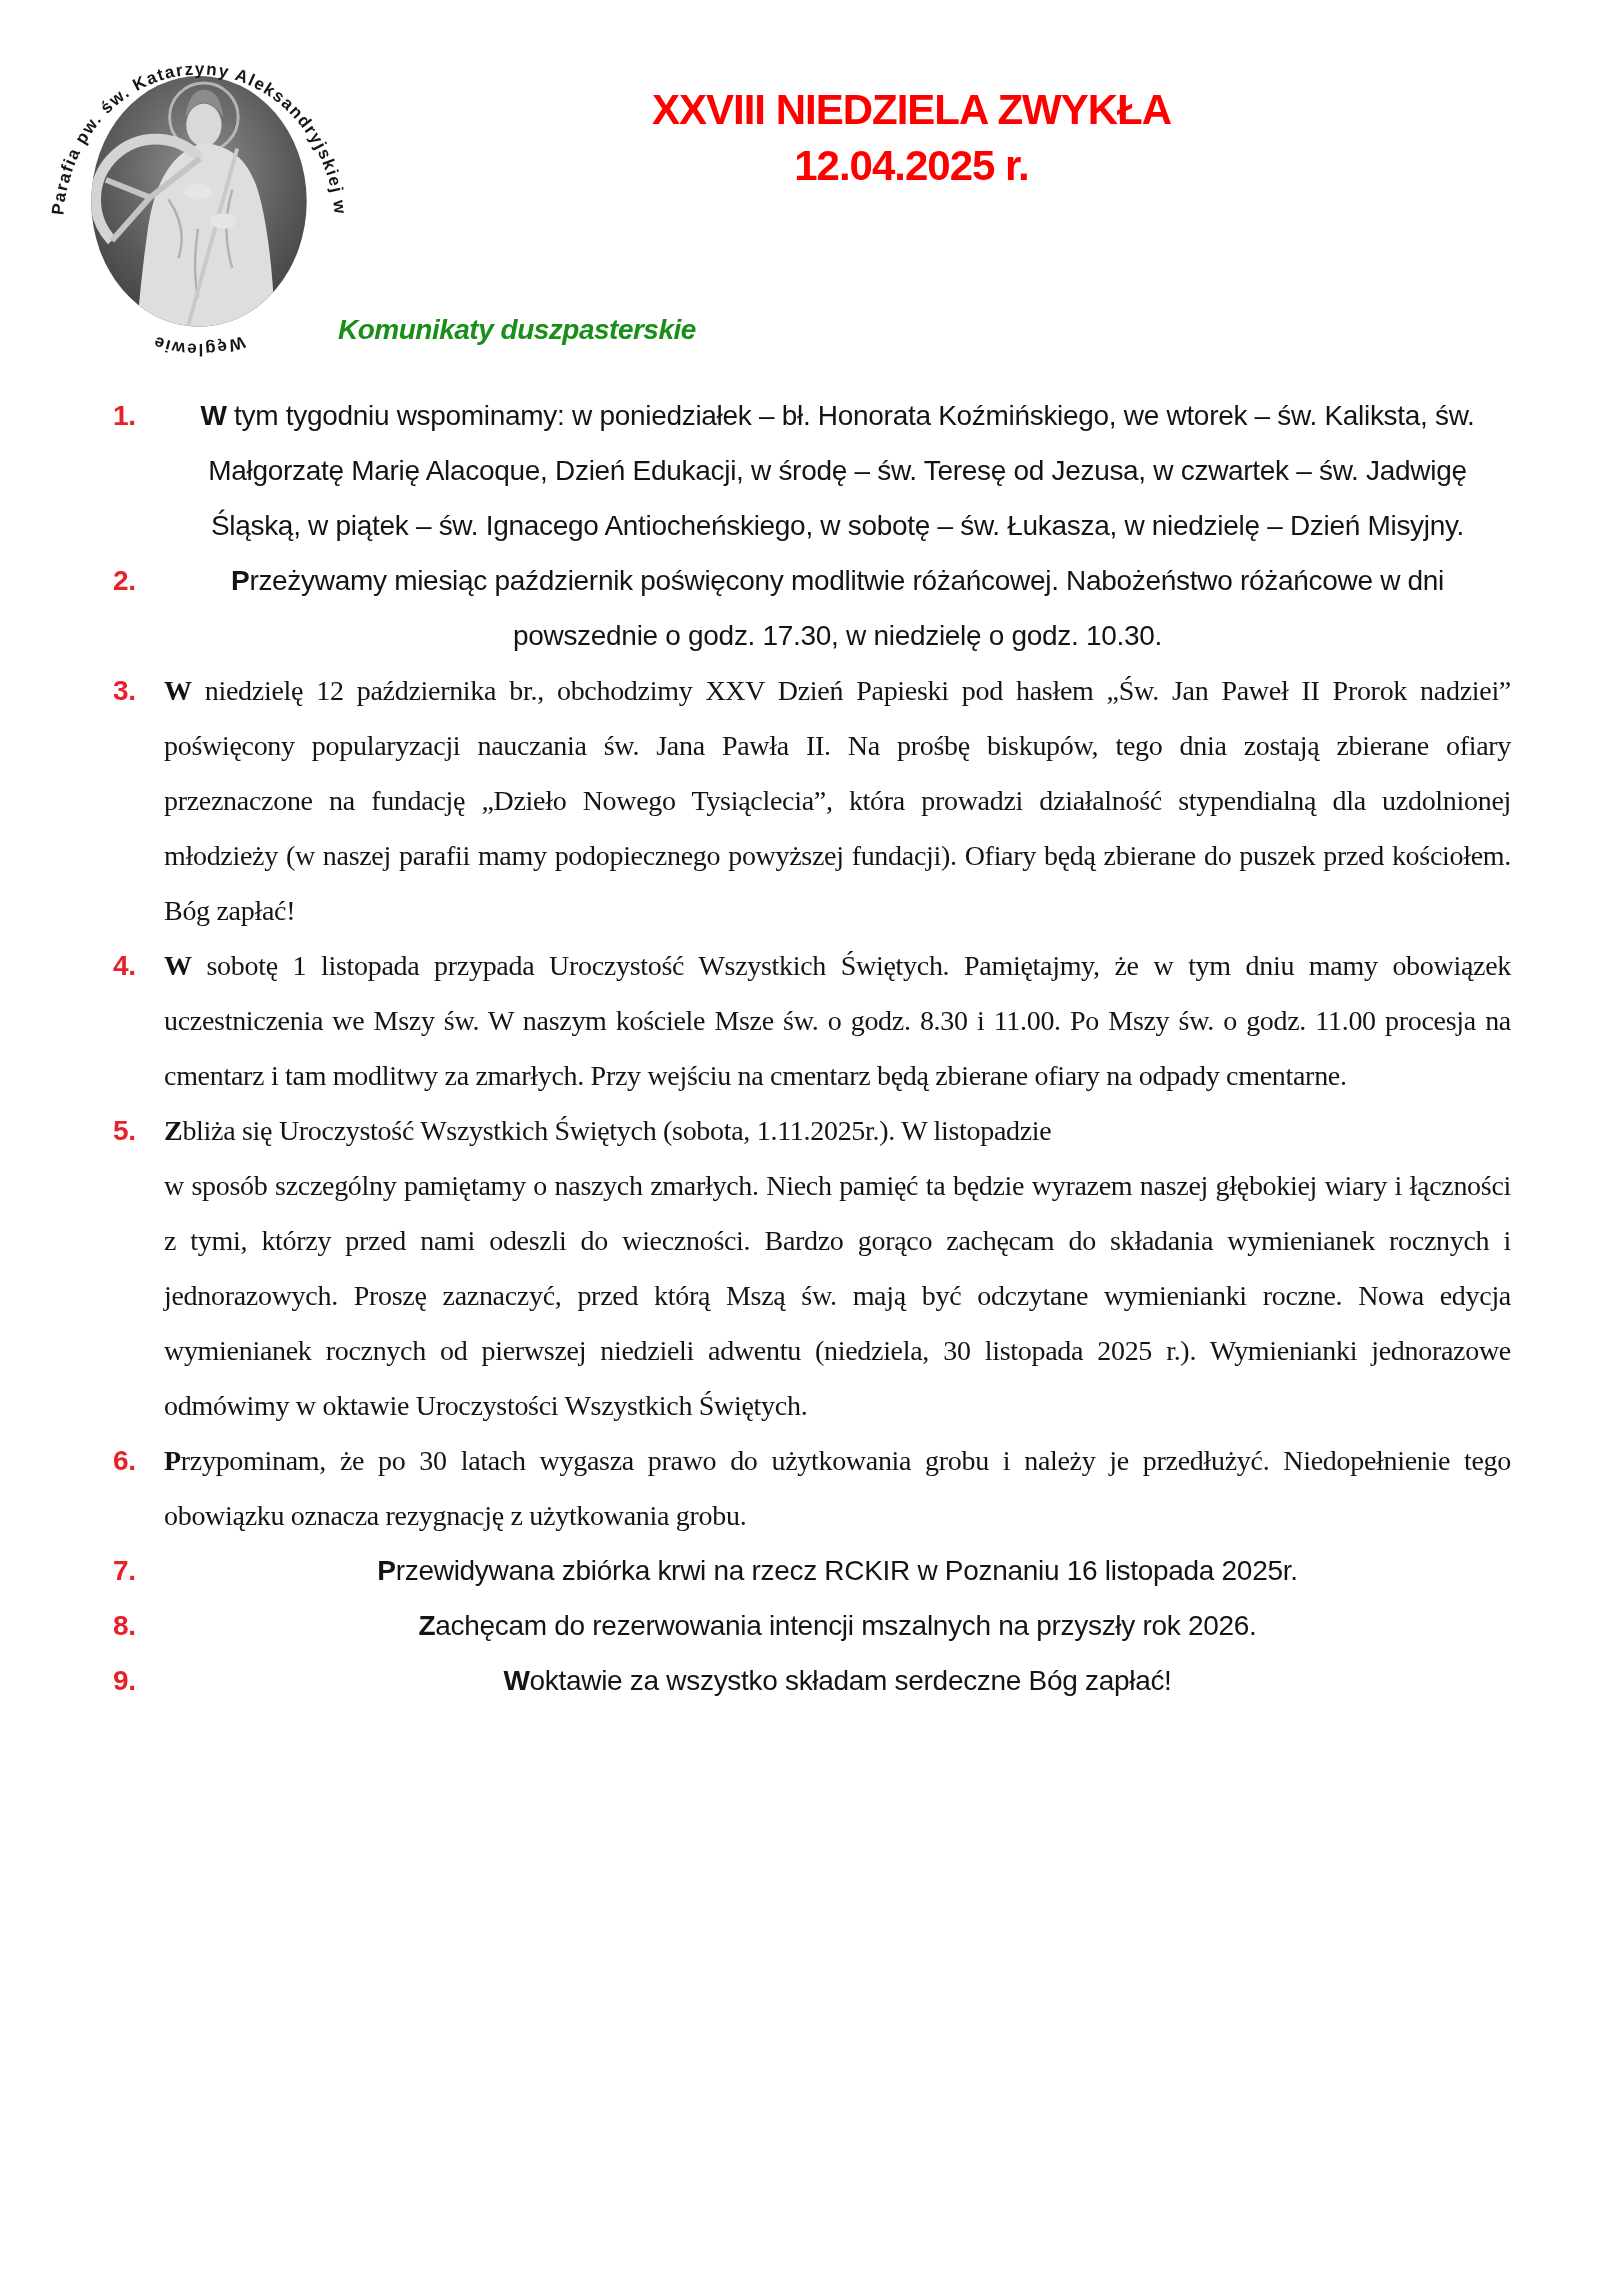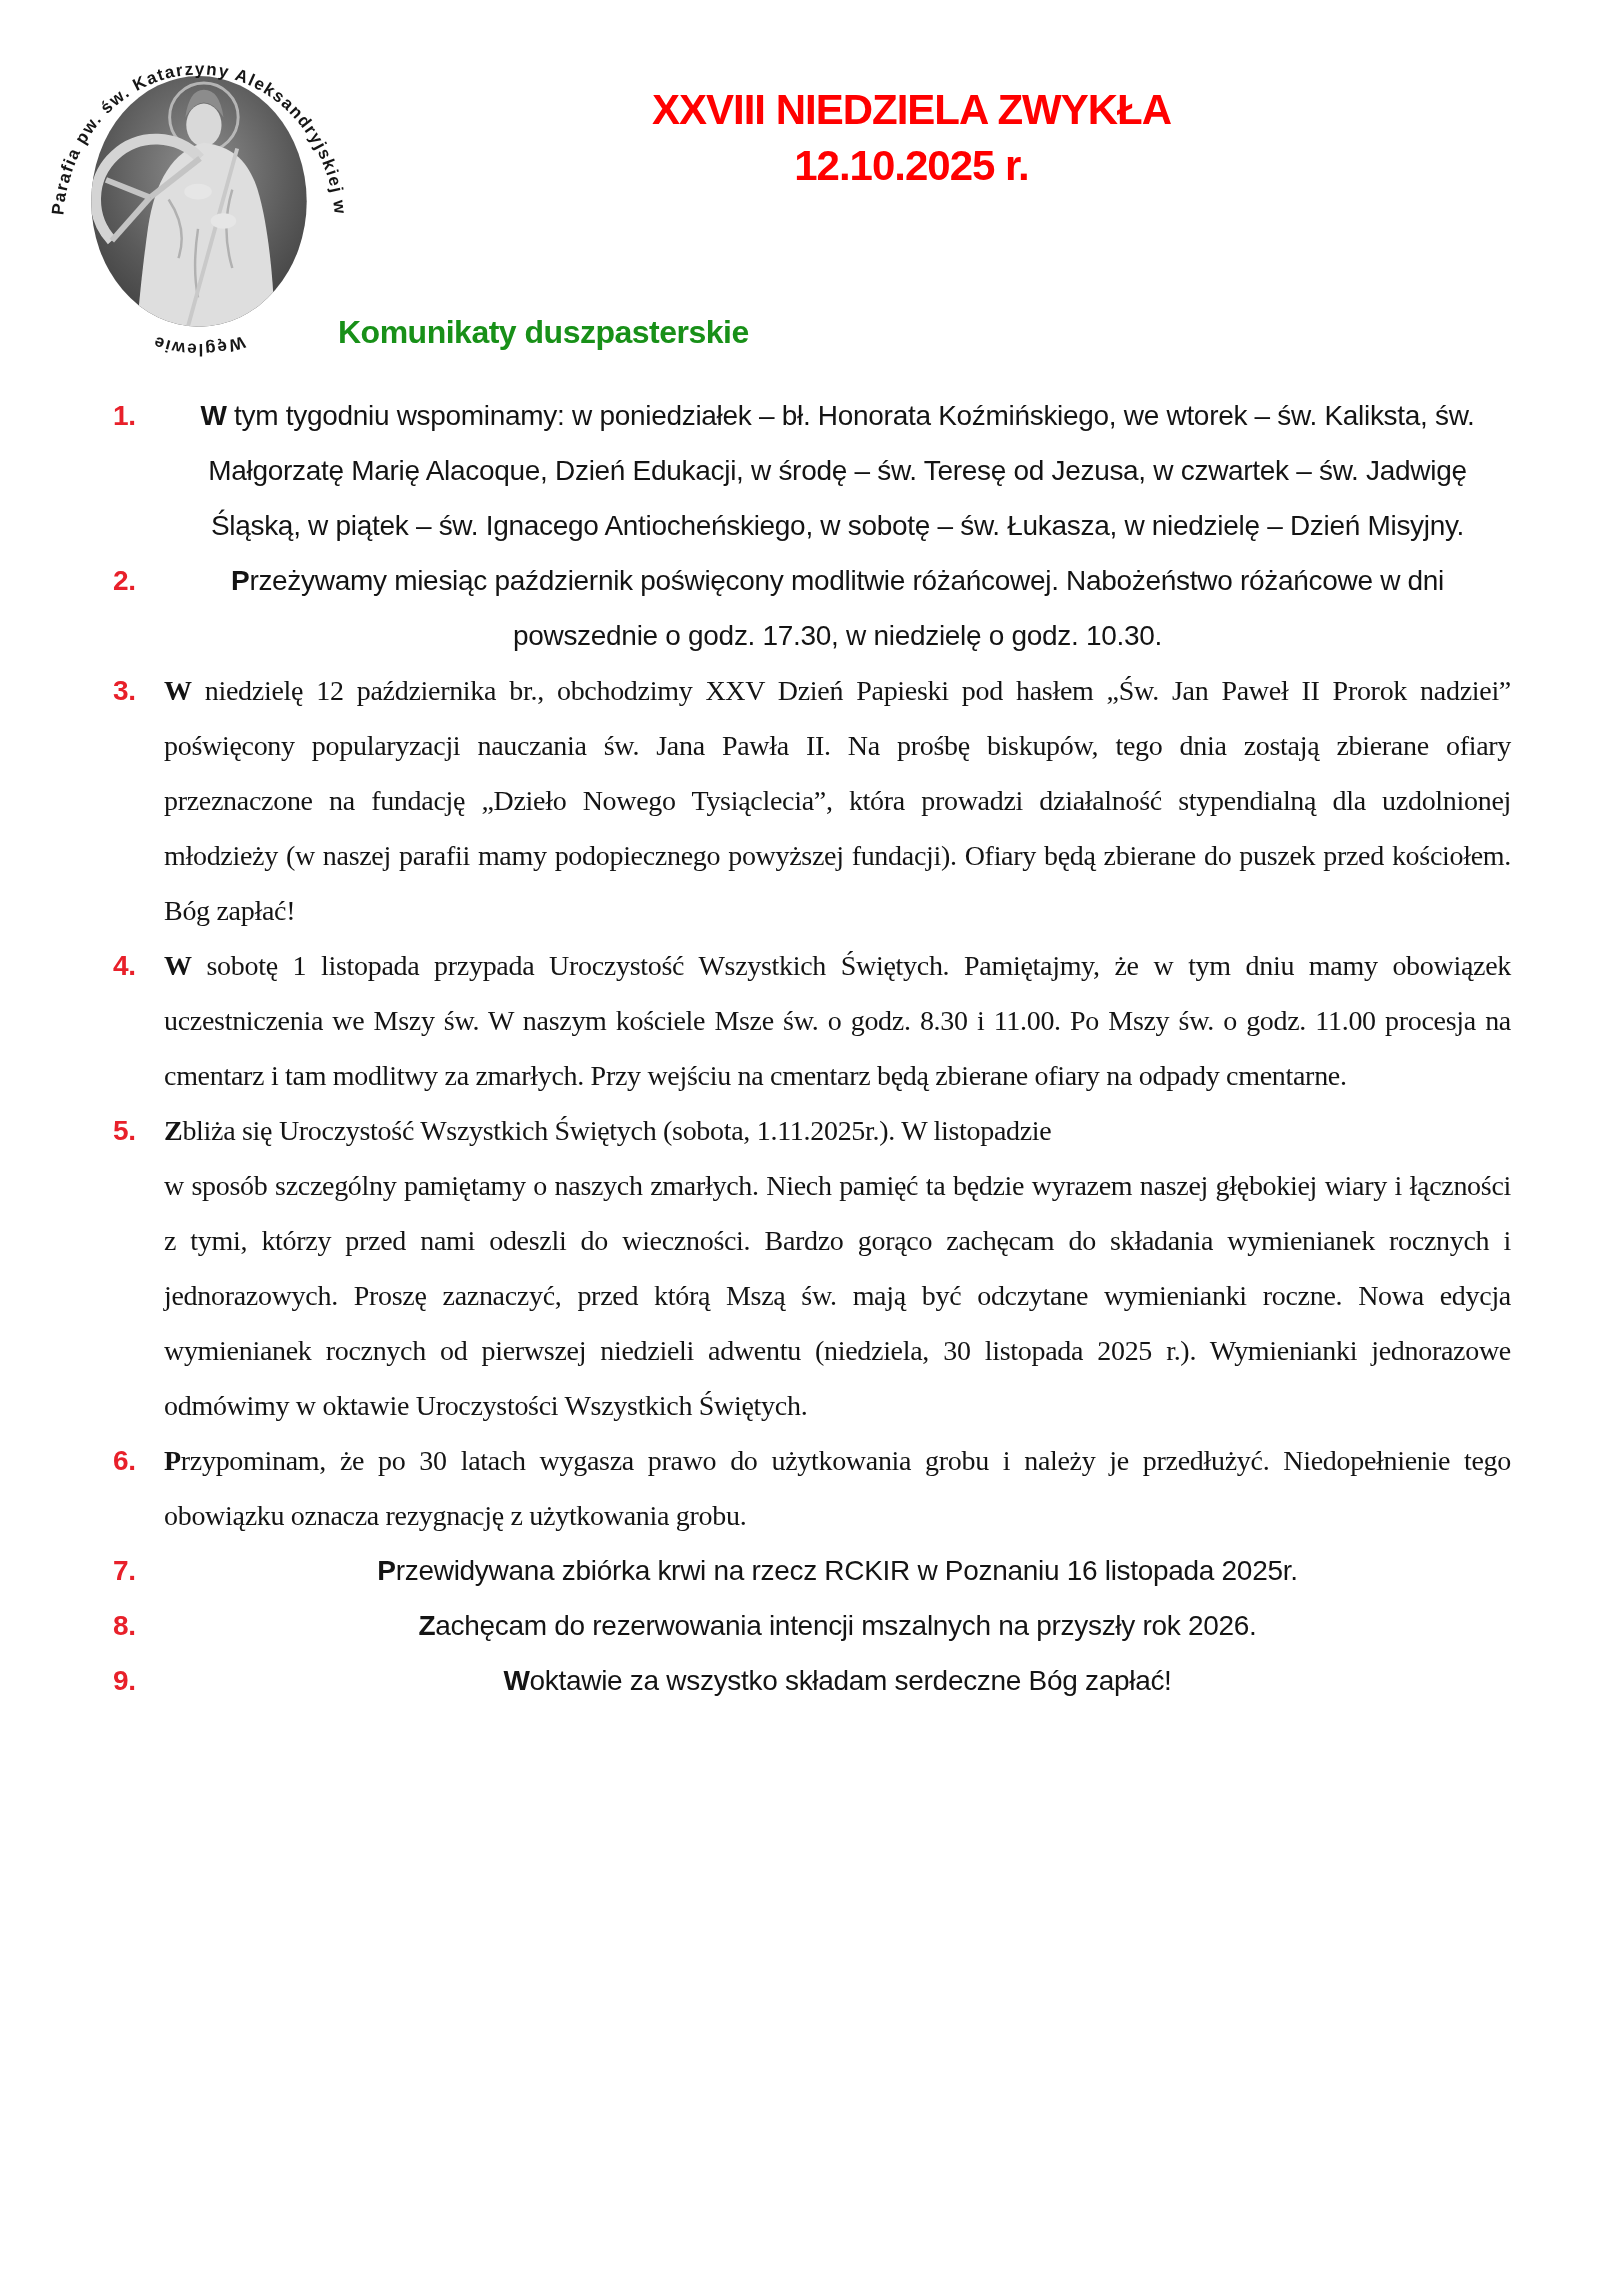--- a/index.html
+++ b/index.html
@@ -27,23 +27,24 @@
     font-size: 42px;
     line-height: 56px;
     letter-spacing: -1px;
     color: var(--title_red, #ff0000);
   }
   .section-heading {
     position: absolute;
     left: 338px;
     top: 314px;
     font-weight: bold;
-    font-size: 32px;
+    font-size: 28px;
     letter-spacing: -0.5px;
     color: var(--heading_green, #189018);
+    font-style: italic;
   }
   .announcements {
     position: absolute;
     top: 388px;
     left: 113px;
     right: 110px;
     margin: 0;
     padding: 0;
     list-style: none;
     font-size: 28px;
@@ -113,21 +114,21 @@
     <text font-size="17.5" font-weight="bold" letter-spacing="1.5" fill="#161616" text-anchor="middle" font-family="Liberation Sans, DejaVu Sans, sans-serif">
       <textPath href="#arcTop" startOffset="50%">Parafia pw. św. Katarzyny Aleksandryjskiej w</textPath>
     </text>
     <text font-size="17.5" font-weight="bold" letter-spacing="1.5" fill="#161616" text-anchor="middle" font-family="Liberation Sans, DejaVu Sans, sans-serif">
       <textPath href="#arcBottom" startOffset="50%">Węglewie</textPath>
     </text>
   </svg>
 
   <div class="title-block">
     <div>XXVIII NIEDZIELA ZWYKŁA</div>
-    <div>12.10.2025 r.</div>
+    <div>12.04.2025 r.</div>
   </div>
 
   <div class="section-heading">Komunikaty duszpasterskie</div>
 
   <ol class="announcements">
     <li class="item">
       <span class="item-num">1.</span>
       <span class="item-text"><b class="lead-letter">W</b><span class="rest"> tym tygodniu wspominamy:  w poniedziałek – bł. Honorata Koźmińskiego, we wtorek – św. Kaliksta, św. Małgorzatę Marię Alacoque, Dzień Edukacji, w środę – św. Teresę od Jezusa, w czwartek – św. Jadwigę Śląską, w piątek – św. Ignacego Antiocheńskiego, w sobotę – św. Łukasza, w niedzielę – Dzień Misyjny.</span></span>
     </li>
 

